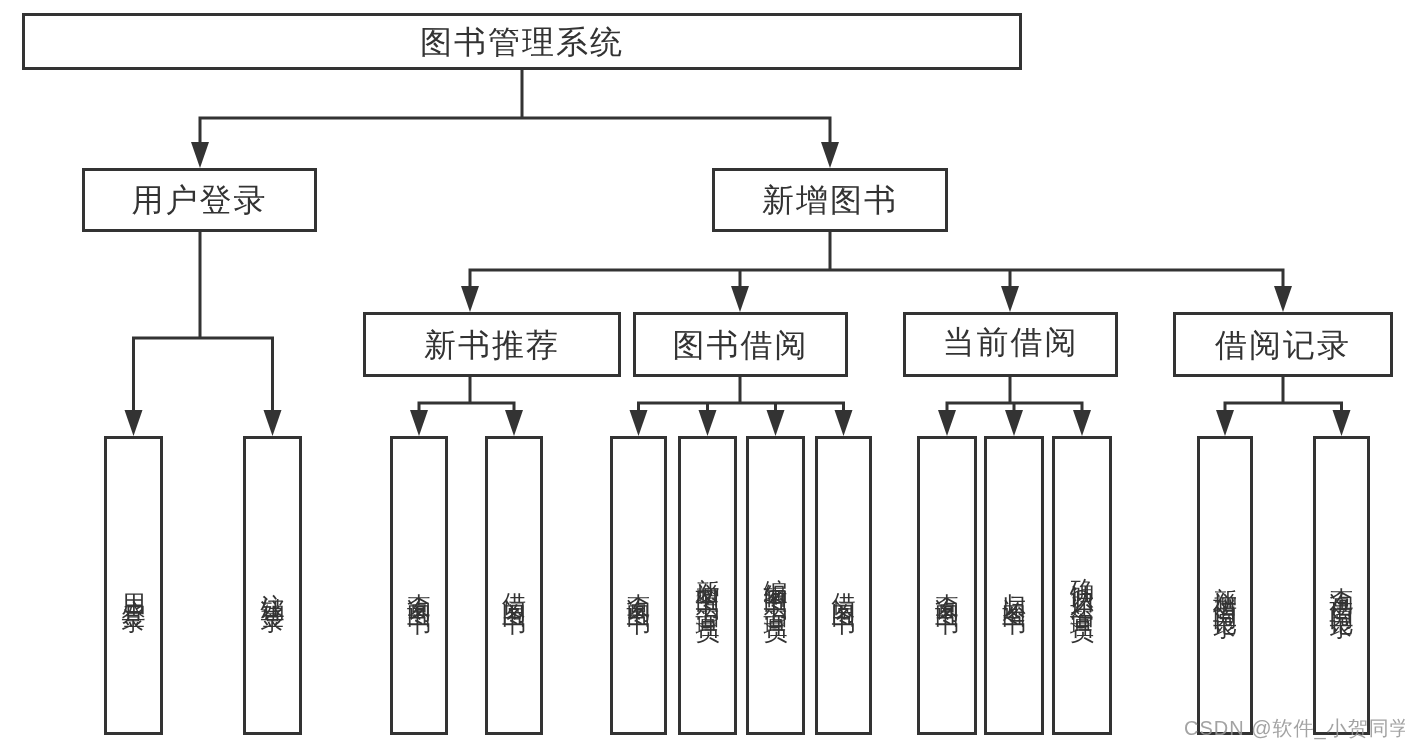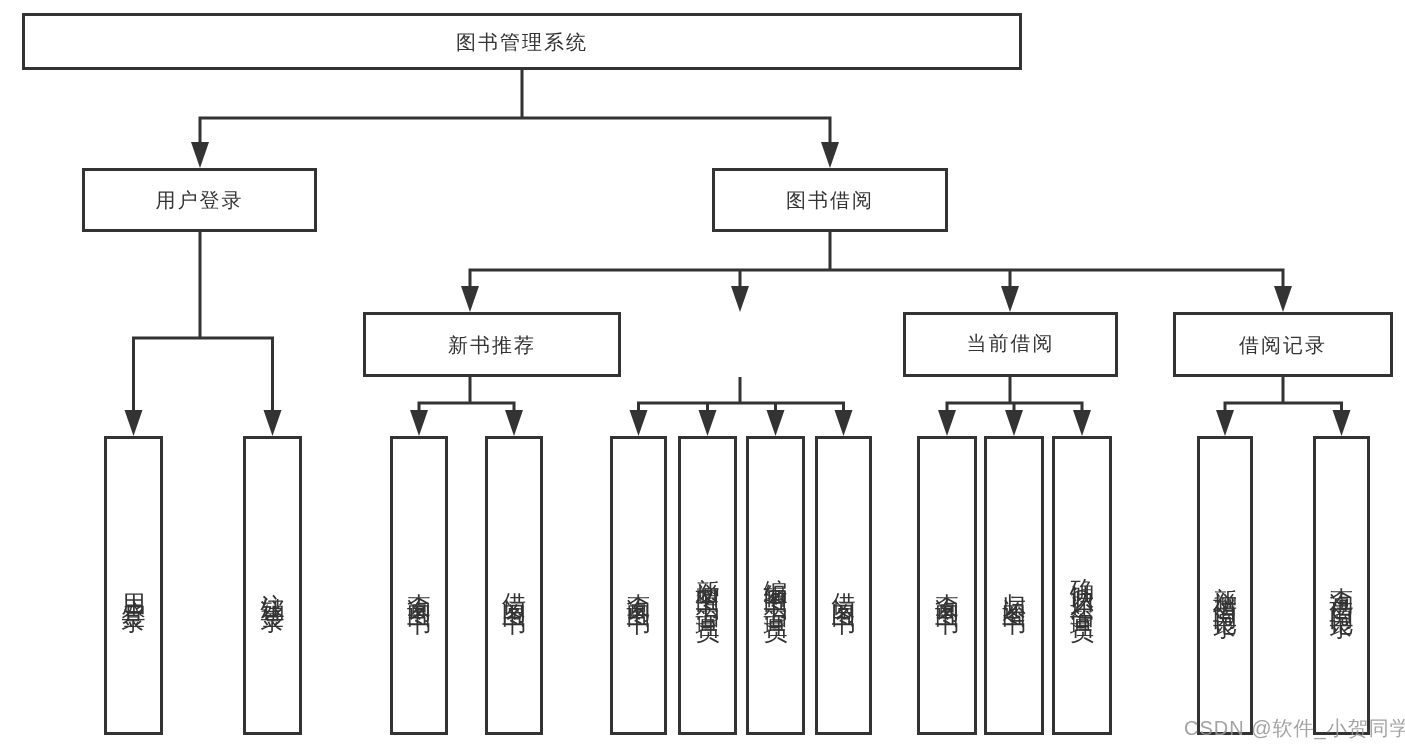--- a/index.html
+++ b/index.html
@@ -24,21 +24,21 @@
   }
   .box {
     position: absolute;
     box-sizing: border-box;
     border: 3px solid #333333;
     background: #ffffff;
     display: flex;
     align-items: center;
     justify-content: center;
     color: #333333;
-    font-size: 20px;
+    font-size: 32px;
     letter-spacing: 2px;
     white-space: nowrap;
     line-height: 1;
   }
   .vbox {
     position: absolute;
     box-sizing: border-box;
     border: 3px solid #333333;
     background: #ffffff;
     display: flex;
@@ -96,23 +96,24 @@
       <polygon points="1005,410 1023,410 1014,436"></polygon>
       <polygon points="1073,410 1091,410 1082,436"></polygon>
       <polygon points="1216,410 1234,410 1225,436"></polygon>
       <polygon points="1332.5,410 1350.5,410 1341.5,436"></polygon>
     </g>
   </svg>
 
   <div class="box" style="left:22px; top:13px; width:1000px; height:57px;">图书管理系统</div>
 
   <div class="box" style="left:82px; top:168px; width:235px; height:64px;">用户登录</div>
-  <div class="box" style="left:712px; top:168px; width:236px; height:64px;">图书借阅</div>
+  <div class="box" style="left:712px; top:168px; width:236px; height:64px;">新增图书</div>
 
   <div class="box" style="left:363px; top:312px; width:258px; height:65px;">新书推荐</div>
+  <div class="box" style="left:633px; top:312px; width:215px; height:65px;">图书借阅</div>
   <div class="box" style="left:903px; top:312px; width:215px; height:65px;font-family:Liberation Mono, monospace;">当前借阅</div>
   <div class="box" style="left:1173px; top:312px; width:220px; height:65px;">借阅记录</div>
 
   <div class="vbox" style="left:104px; top:436px; width:59px; height:299px;">用户登录</div>
   <div class="vbox" style="left:243px; top:436px; width:59px; height:299px;">注销登录</div>
 
   <div class="vbox" style="left:390px; top:436px; width:58px; height:299px;">查询图书</div>
   <div class="vbox" style="left:485px; top:436px; width:58px; height:299px;">借阅图书</div>
 
   <div class="vbox" style="left:610px; top:436px; width:57px; height:299px;">查询图书</div>

